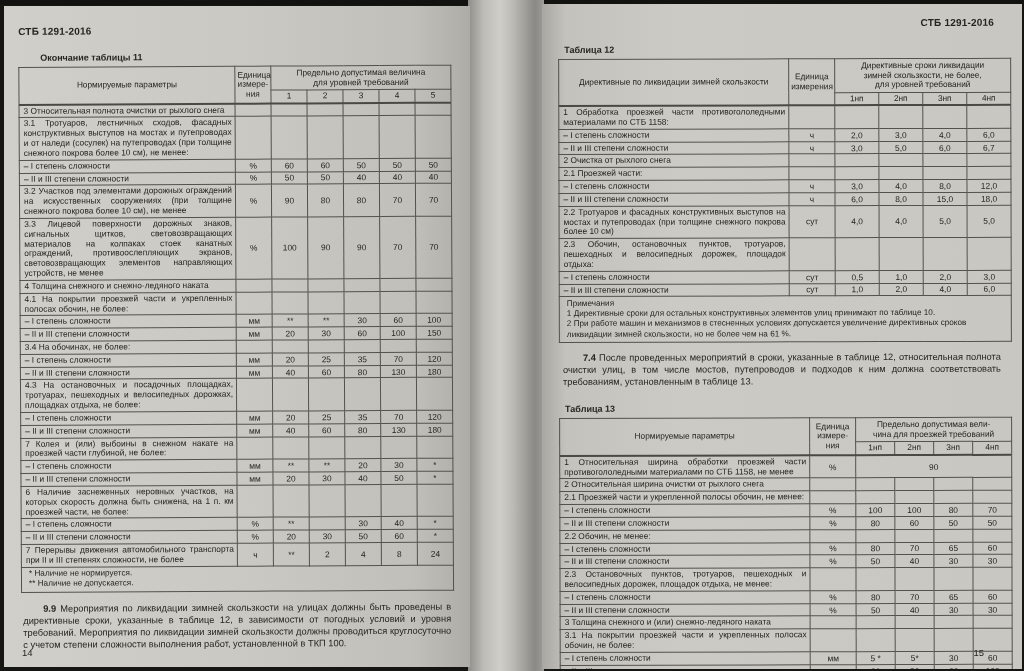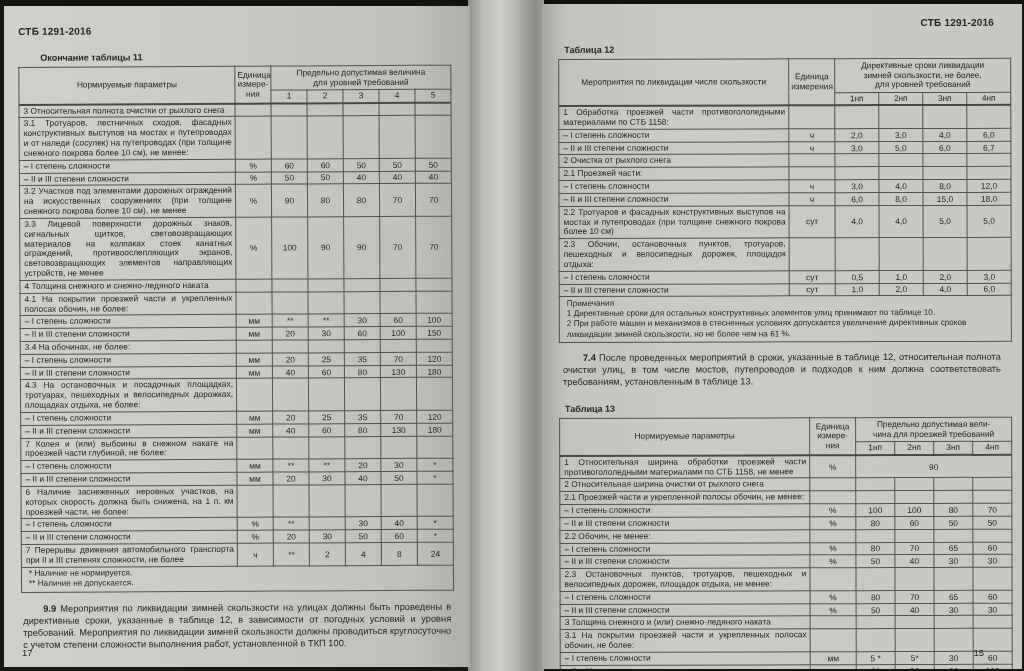--- a/index.html
+++ b/index.html
@@ -303,41 +303,41 @@
           <td colspan="7" class="fnote">
             <div>* Наличие не нормируется.</div>
             <div>** Наличие не допускается.</div>
           </td>
         </tr>
       </tfoot>
     </table>
 
     <p class="para"><b>9.9</b>&nbsp;<span>Мероприятия по ликвидации зимней скользкости на улицах должны быть проведены в директивные сроки, указанные в таблице 12, в зависимости от погодных условий и уровня требований. Мероприятия по ликвидации зимней скользкости должны проводиться круглосуточно с учетом степени сложности выполнения работ, установленной в ТКП 100.</span></p>
   </div>
-  <div class="pgnum left-n">17</div>
+  <div class="pgnum left-n">14</div>
 </div>
 
 <div class="page page-right">
   <div class="inner-right">
     <div class="doc-code right">СТБ 1291-2016</div>
 
     <div class="tcap">Таблица 12</div>
 
     <table class="t12">
       <colgroup>
         <col style="width:230px">
           <col style="width:46px">
         <col style="width:44px">
           <col style="width:44px">
           <col style="width:44px">
           <col style="width:44px">
       </colgroup>
       <thead>
         <tr>
-          <th rowspan="2">Мероприятия по ликвидации числе скользкости</th>
+          <th rowspan="2">Директивные по ликвидации зимней скользкости</th>
           <th rowspan="2" class="unit-h">Единица
 измерения</th>
           <th colspan="4" class="unit-h">Директивные сроки ликвидации
 зимней скользкости, не более,
 для уровней требований</th>
         </tr>
         <tr class="levels">
           <th>1нп</th>
           <th>2нп</th>
           <th>3нп</th>

